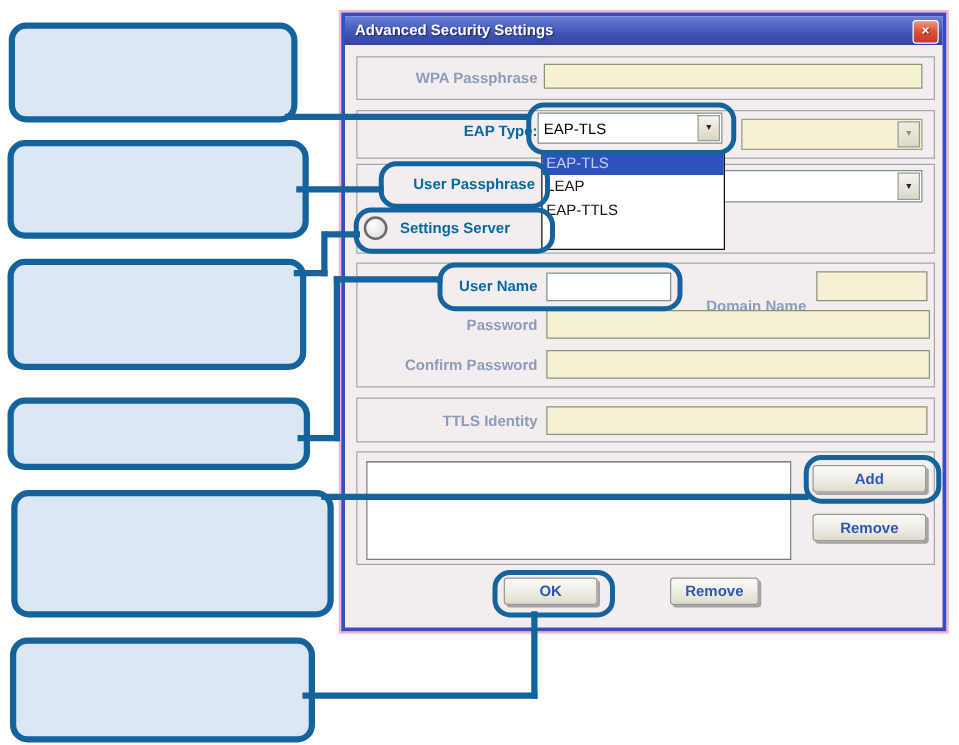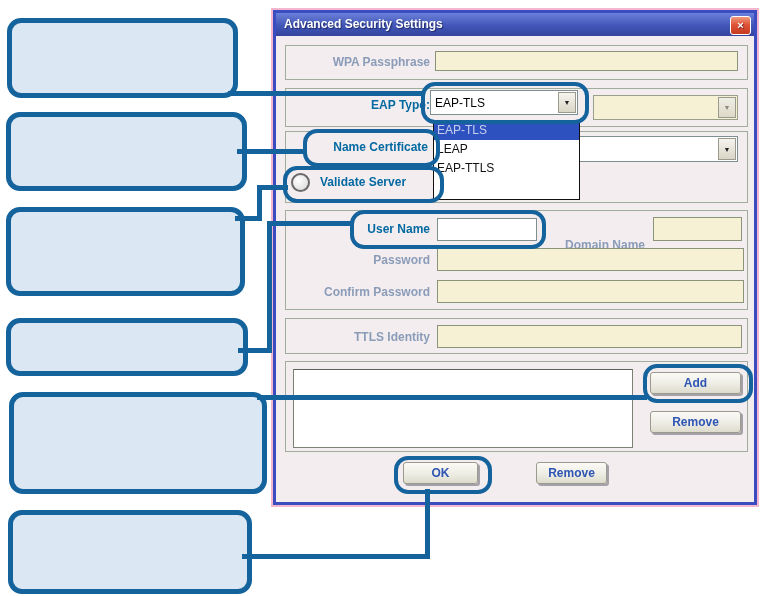--- a/index.html
+++ b/index.html
@@ -111,28 +111,28 @@
       <div class="lbl on r" style="left:27px;top:62px;width:127px;">EAP Type:</div>
       <div class="combo white" style="left:154px;top:54px;width:148px;height:25px;">
         <span>EAP-TLS</span>
         <span class="arrow">▼</span>
       </div>
       <div class="combo beige" style="left:317px;top:59px;width:145px;height:25px;">
         <span></span>
         <span class="arrow">▼</span>
       </div>
 
-      <div class="lbl on r" style="left:27px;top:104px;width:125px;">Name Certificate</div>
+      <div class="lbl on r" style="left:27px;top:104px;width:125px;">User Passphrase</div>
       <div class="combo white" style="left:159px;top:100px;width:303px;height:26px;">
         <span></span>
         <span class="arrow">▼</span>
       </div>
 
       <div class="radio" style="left:15px;top:137px;"></div>
-      <div class="lbl on" style="left:44px;top:139px;">Validate Server</div>
+      <div class="lbl on" style="left:44px;top:139px;">Settings Server</div>
 
       <div class="droplist">
         <div class="item sel">EAP-TLS</div>
         <div class="item">LEAP</div>
         <div class="item">EAP-TTLS</div>
       </div>
 
       <div class="lbl on r" style="left:27px;top:186px;width:127px;">User Name</div>
       <input class="tin white" style="left: 161px; top: 182px; width: 100px; height: 23px;" value="">
       <div class="lbl off r" style="left:274px;top:186px;width:95px;margin-top:16px;">Domain Name</div>

